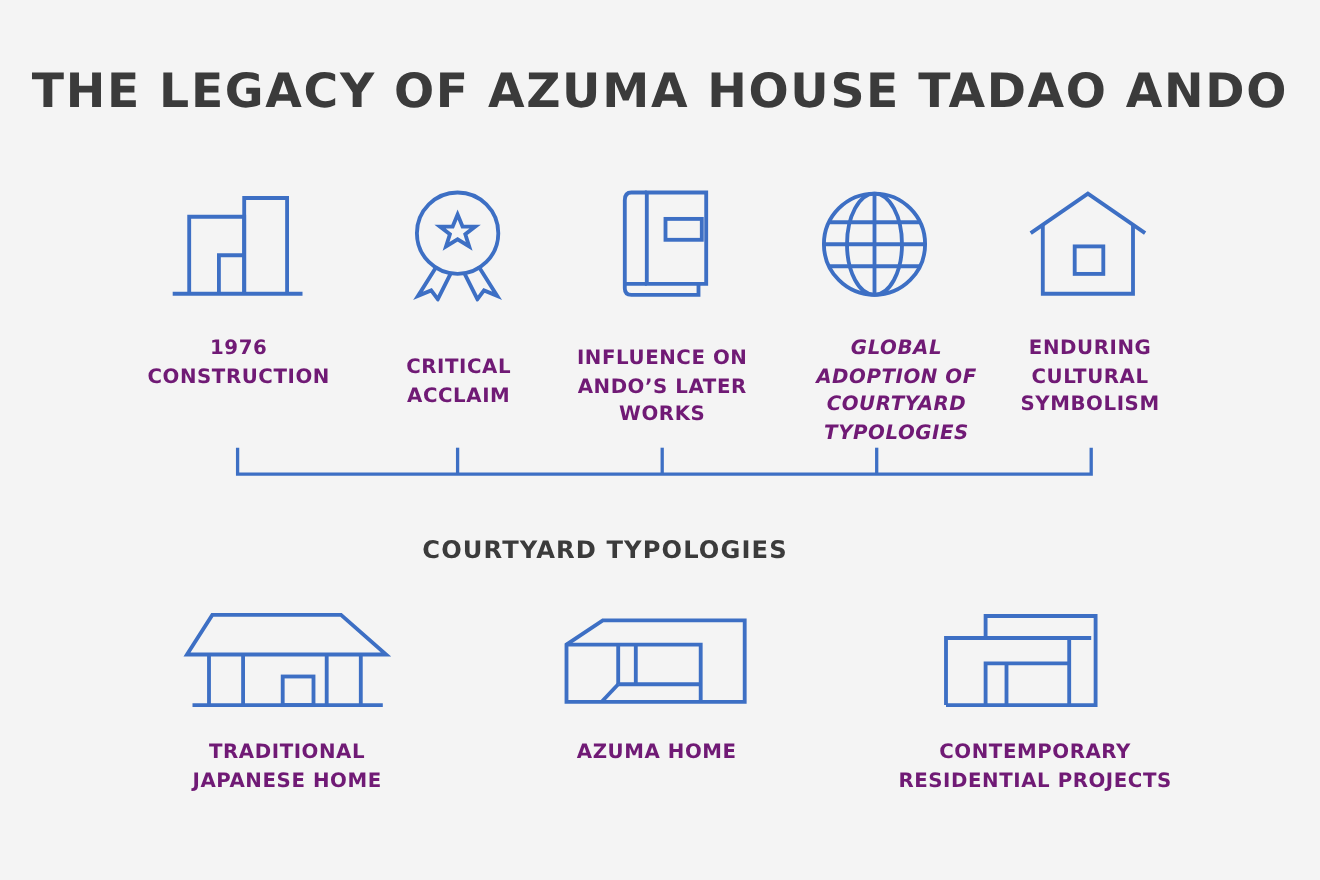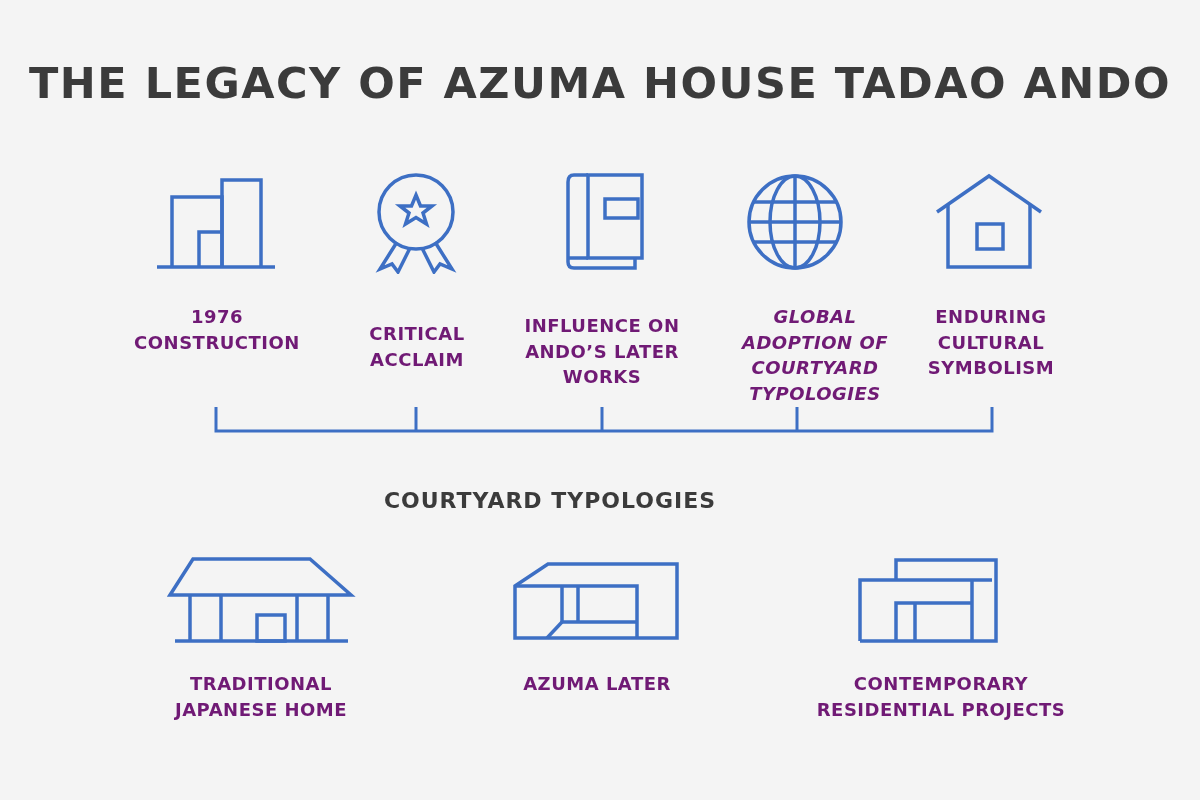--- a/index.html
+++ b/index.html
@@ -105,15 +105,15 @@
 <svg class="icon" style="left:855px;top:555px" width="146" height="90" viewBox="0 0 146 90">
   <path class="s" d="M5 86 V25 H137"></path>
   <path class="s" d="M41 25 V5 H141 V86 H5"></path>
   <path class="s" d="M117 25 V86"></path>
   <path class="s" d="M41 86 V48 H117"></path>
   <path class="s" d="M60 48 V86"></path>
 </svg>
 
 <div class="label" style="left:131px;top:671px;width:260px;">TRADITIONAL
 JAPANESE HOME</div>
-<div class="label" style="left:467px;top:671px;width:260px;">AZUMA LATER</div>
+<div class="label" style="left:467px;top:671px;width:260px;">AZUMA HOME</div>
 <div class="label" style="left:796px;top:671px;width:290px;">CONTEMPORARY
 RESIDENTIAL PROJECTS</div>
 
 </body></html>

